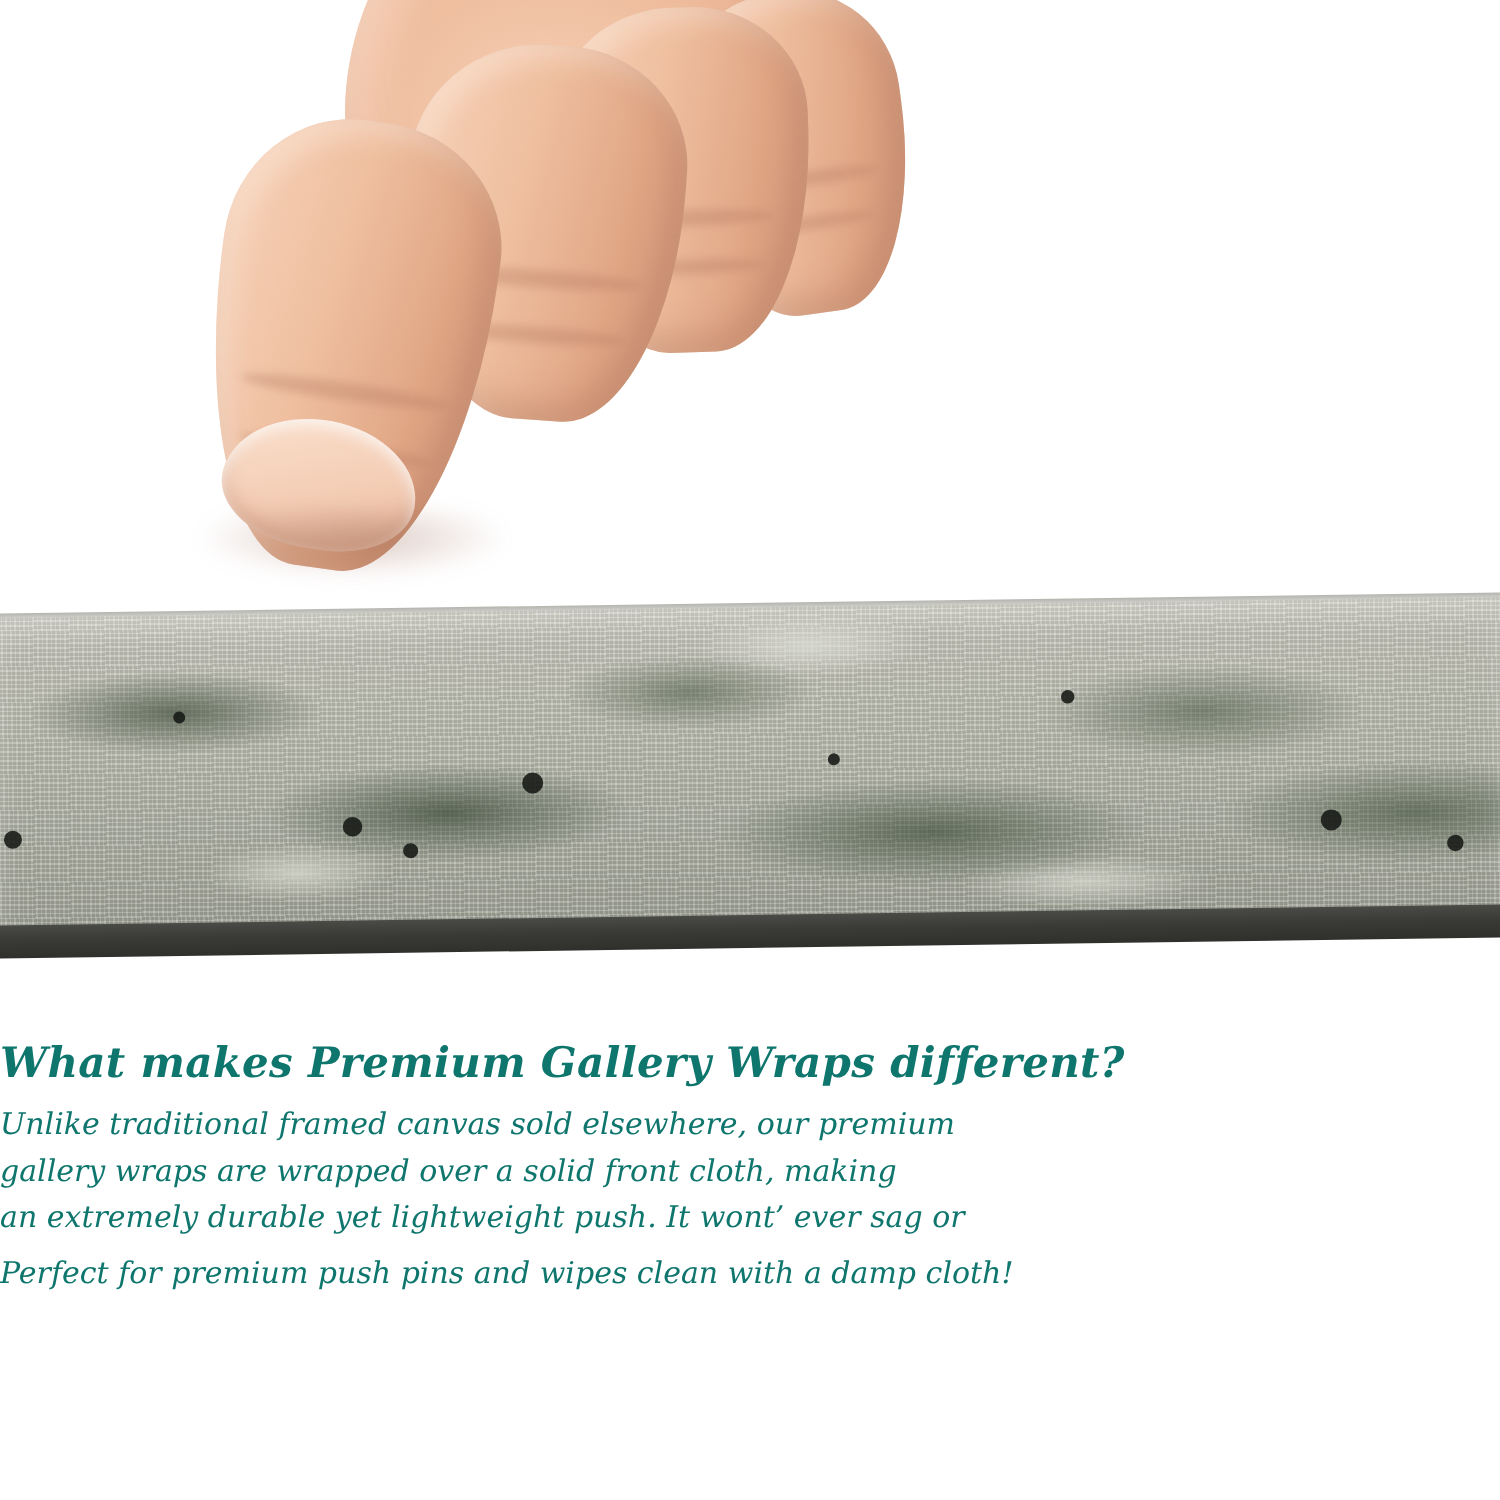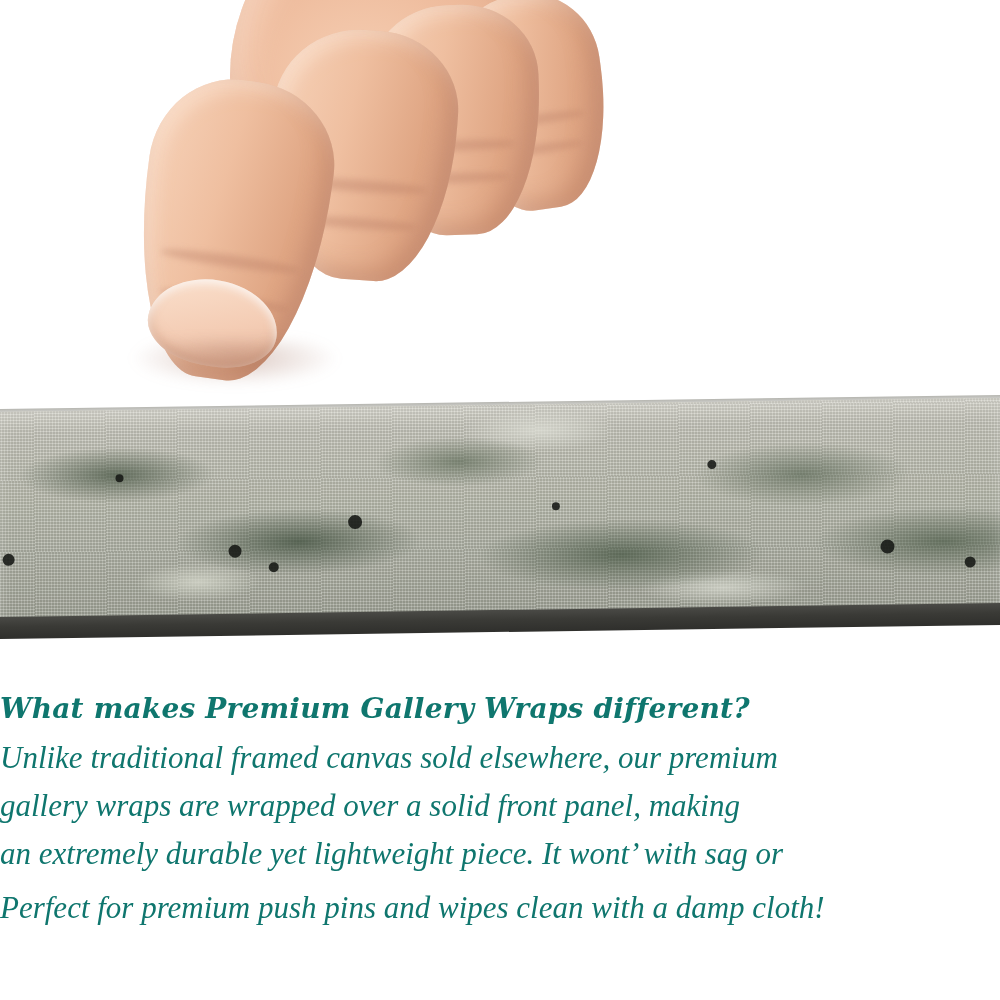--- a/index.html
+++ b/index.html
@@ -183,24 +183,23 @@
     font-style: italic;
   }
   .caption-title {
     font-size: 28px;
     font-weight: 700;
     letter-spacing: 0.2px;
     margin: 0 0 6px 0;
     line-height: 1.35;
   }
   .caption-line {
-    font-size: 31px;
+    font-size: 20px;
     line-height: 1.55;
     margin: 0;
-    font-family: Liberation Serif, serif;
   }
   .caption-line.last {
     margin-top: 6px;
   }
 </style>
 </head>
 <body>
 
 <div class="page">
 
@@ -243,18 +242,18 @@
       <span class="speck" style="left:556px; top:98px; width:8px; height:8px;"></span>
       <span class="speck" style="left:120px; top:64px; width:8px; height:8px;"></span>
     </div>
 
     <div class="canvas-bottom-edge"></div>
   </div>
 
   <div class="caption">
     <p class="caption-title">What makes Premium Gallery Wraps different?</p>
     <p class="caption-line">Unlike traditional framed canvas sold elsewhere, our premium</p>
-    <p class="caption-line">gallery wraps are wrapped over a solid front panel, making</p>
-    <p class="caption-line">an extremely durable yet lightweight piece. It wont’ with sag or</p>
+    <p class="caption-line">gallery wraps are wrapped over a solid front cloth, making</p>
+    <p class="caption-line">an extremely durable yet lightweight push. It wont’ ever sag or</p>
     <p class="caption-line last">Perfect for premium push pins and wipes clean with a damp cloth!</p>
   </div>
 
 </div>
 
 </body></html>

